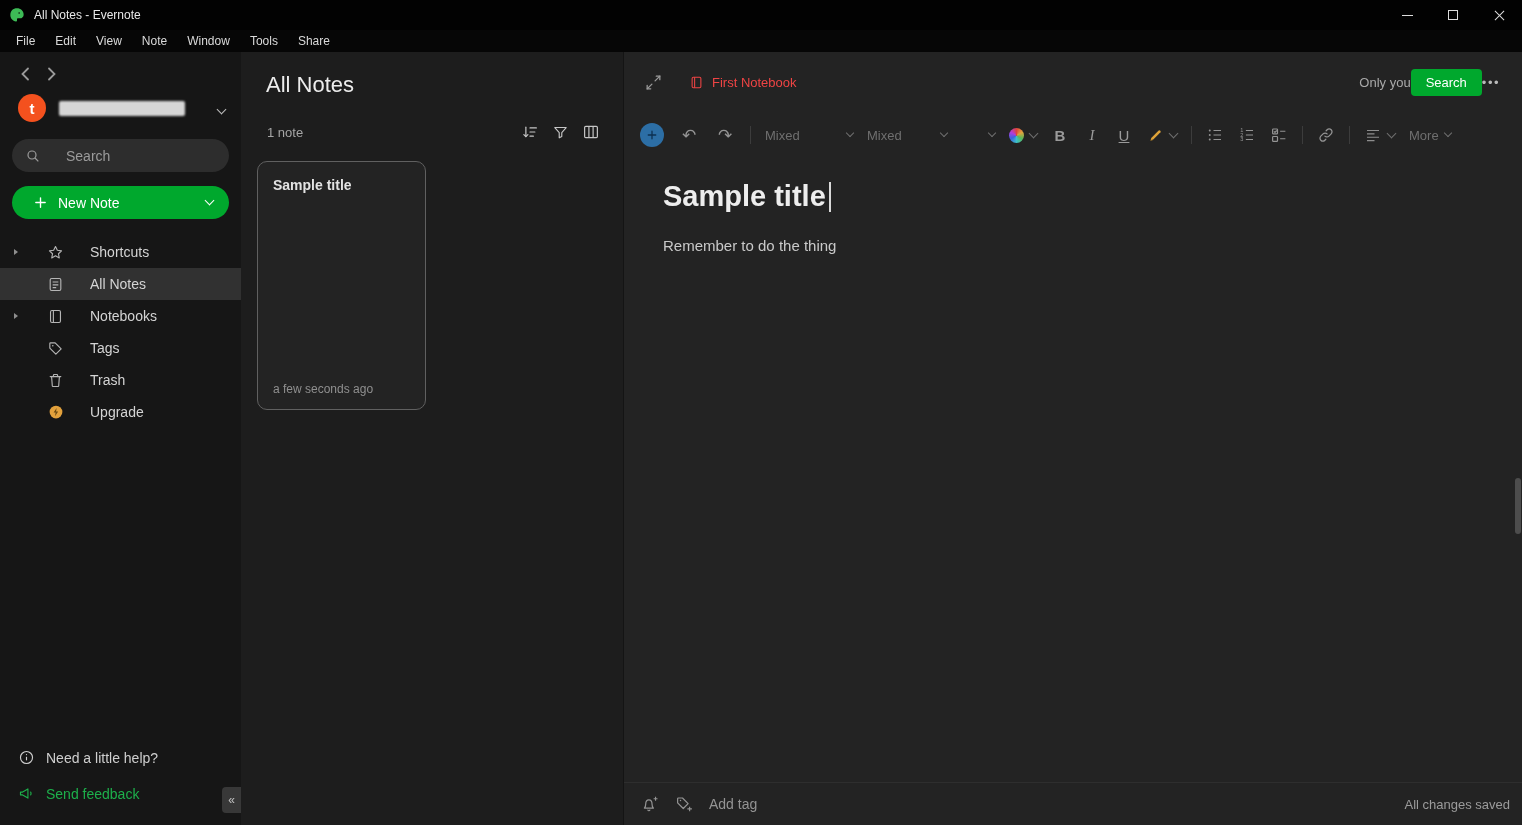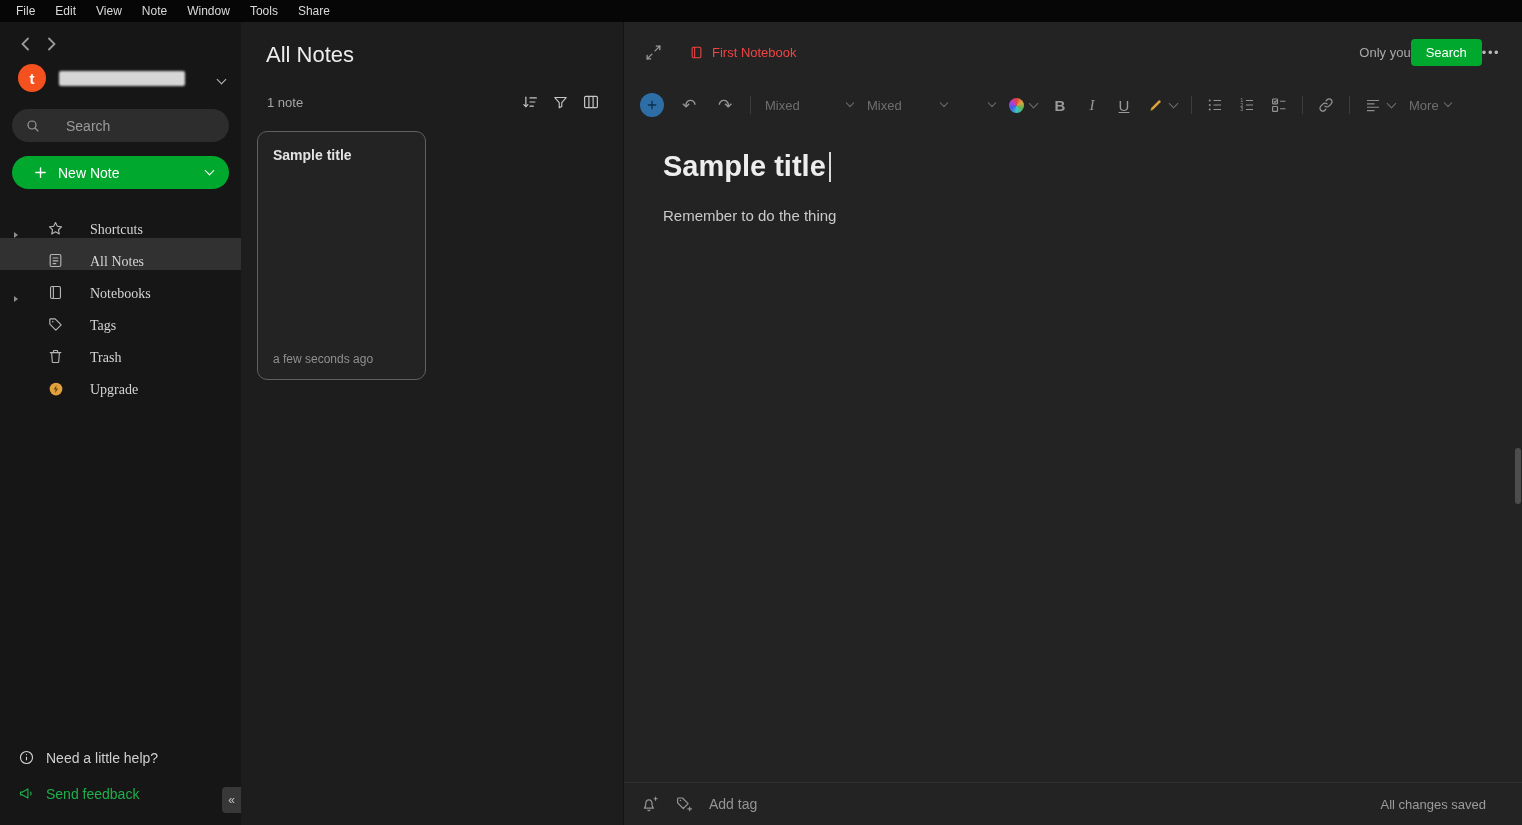--- a/index.html
+++ b/index.html
@@ -30,21 +30,21 @@
   .redacted { width:126px; height:15px; background:#d6d6d6; border-radius:2px; filter:blur(1.3px); }
   .acc-chev { margin-left:auto; color:#bdbdbd; }
   .cd { display:inline-block; width:7px; height:7px; border-right:1.5px solid currentColor; border-bottom:1.5px solid currentColor; transform:rotate(45deg); margin-top:-4px; }
   .search { margin:17px 12px 0; height:33px; background:#2d2d2d; border-radius:17px; display:flex; align-items:center; padding:0 13px; gap:9px; color:#9b9b9b; }
   .search input { flex:1; background:transparent; border:0; outline:0; color:#cfcfcf; font-size:14px; min-width:0;margin-left:16px; }
   .search input::placeholder { color:#9b9b9b; }
   .new-note { margin:14px 12px 0; height:33px; background:#00a82d; border-radius:17px; display:flex; align-items:center; color:#fff; }
   .new-note-main { flex:1; display:flex; align-items:center; gap:10px; padding-left:21px; font-size:14px; }
   .new-note-chevbox { width:40px; height:100%; display:flex; align-items:center; justify-content:center; }
   .nav { margin-top:17px; }
-  .nav-row { height:32px; display:flex; align-items:flex-end; padding-left:10px; gap:25px; font-size:14px; color:#d4d4d4; cursor:default;font-family:Liberation Serif, serif; }
+  .nav-row { height:32px; display:flex; align-items:center; padding-left:10px; gap:25px; font-size:14px; color:#d4d4d4; cursor:default; }
   .nav-row.selected { background:#313131; }
   .nav-caret { width:11px; display:flex; justify-content:center; align-items:center; }
   .tri { width:0; height:0; border-top:3.5px solid transparent; border-bottom:3.5px solid transparent; border-left:4.5px solid #8e8e8e; }
   .nav-icon { width:19px; height:19px; color:#b5b5b5; display:flex; align-items:center; justify-content:center; flex:0 0 auto; }
   .sidebar-bottom { margin-top:auto; padding-bottom:10px; }
   .help-row { display:flex; align-items:center; gap:11px; padding:10px 18px; color:#cfcfcf; font-size:14px; }
   .feedback-row { display:flex; align-items:center; gap:11px; padding:9px 18px 13px; color:#1db04b; font-size:14px; }
   .collapse-btn { position:absolute; right:0; bottom:12px; width:19px; height:26px; background:#383838; border-radius:4px 0 0 4px; color:#c2c2c2; display:flex; align-items:center; justify-content:center; font-size:12px; }
 
   
@@ -82,32 +82,54 @@
   .fmt-b { font-weight:bold; }
   .fmt-i { font-style:italic; font-family:"Liberation Serif","DejaVu Serif",serif; }
   .fmt-u { text-decoration:underline; }
   .group { display:flex; align-items:center; gap:6px; }
 
   .note-canvas { flex:1; padding:22px 40px 0 39px; min-height:0; }
   .note-title { font-size:29px; font-weight:bold; color:#ededed; display:flex; align-items:center; }
   .cursor { width:2px; height:30px; background:#d8d8d8; margin-left:3px; }
   .note-body { margin-top:24px; font-size:15px; color:#c9c9c9; }
 
-  .ed-footer { height:43px; border-top:1px solid #2e2e2e; display:flex; align-items:center; padding:0 36px 0 17px; gap:16px; flex:0 0 auto; color:#949494; }
+  .ed-footer { height:43px; border-top:1px solid #2e2e2e; display:flex; align-items:center; padding:0 12px 0 17px; gap:16px; flex:0 0 auto; color:#949494; }
   .add-tag { color:#949494; font-size:14px; }
   .save-status { margin-left:auto; color:#9b9b9b; font-size:13px; }
   .scroll-thumb { position:absolute; right:1px; top:426px; width:6px; height:56px; background:#4d4d4d; border-radius:3px; }
 
   svg { display:block; }
 </style>
 </head>
 <body>
 
 <div class="window">
 
+  <div class="titlebar">
+    <span>
+      <svg width="16" height="16" viewBox="0 0 24 24">
+          <path fill="#3dbb56" d="M12 2C6 2 2 6 2 12c0 5 3.5 9 8.5 9.8.8.1 1.5-.5 1.5-1.3v-2c0-.8.7-1.5 1.5-1.5h3c3 0 5.5-2.5 5.5-5.5C22 6 17.5 2 12 2z"></path>
+          <circle cx="15.2" cy="9" r="1.2" fill="#0c0c0c"></circle>
+        </svg>
+    </span>
+    <span class="titlebar-title">All Notes - Evernote</span>
+    <div class="win-controls">
+      <span class="win-btn">
+          <span class="min-glyph"></span>
+        </span>
+      <span class="win-btn">
+          <span class="max-glyph"></span>
+        </span>
+      <span class="win-btn">
+        <svg width="11" height="11" viewBox="0 0 12 12" stroke="#dcdcdc" stroke-width="1.1">
+            <path d="M1 1l10 10M11 1L1 11"></path>
+          </svg>
+      </span>
+    </div>
+  </div>
 
   <div class="menubar">
     <span class="menu-item">File</span>
     <span class="menu-item">Edit</span>
     <span class="menu-item">View</span>
     <span class="menu-item">Note</span>
     <span class="menu-item">Window</span>
     <span class="menu-item">Tools</span>
     <span class="menu-item">Share</span>
   </div>

